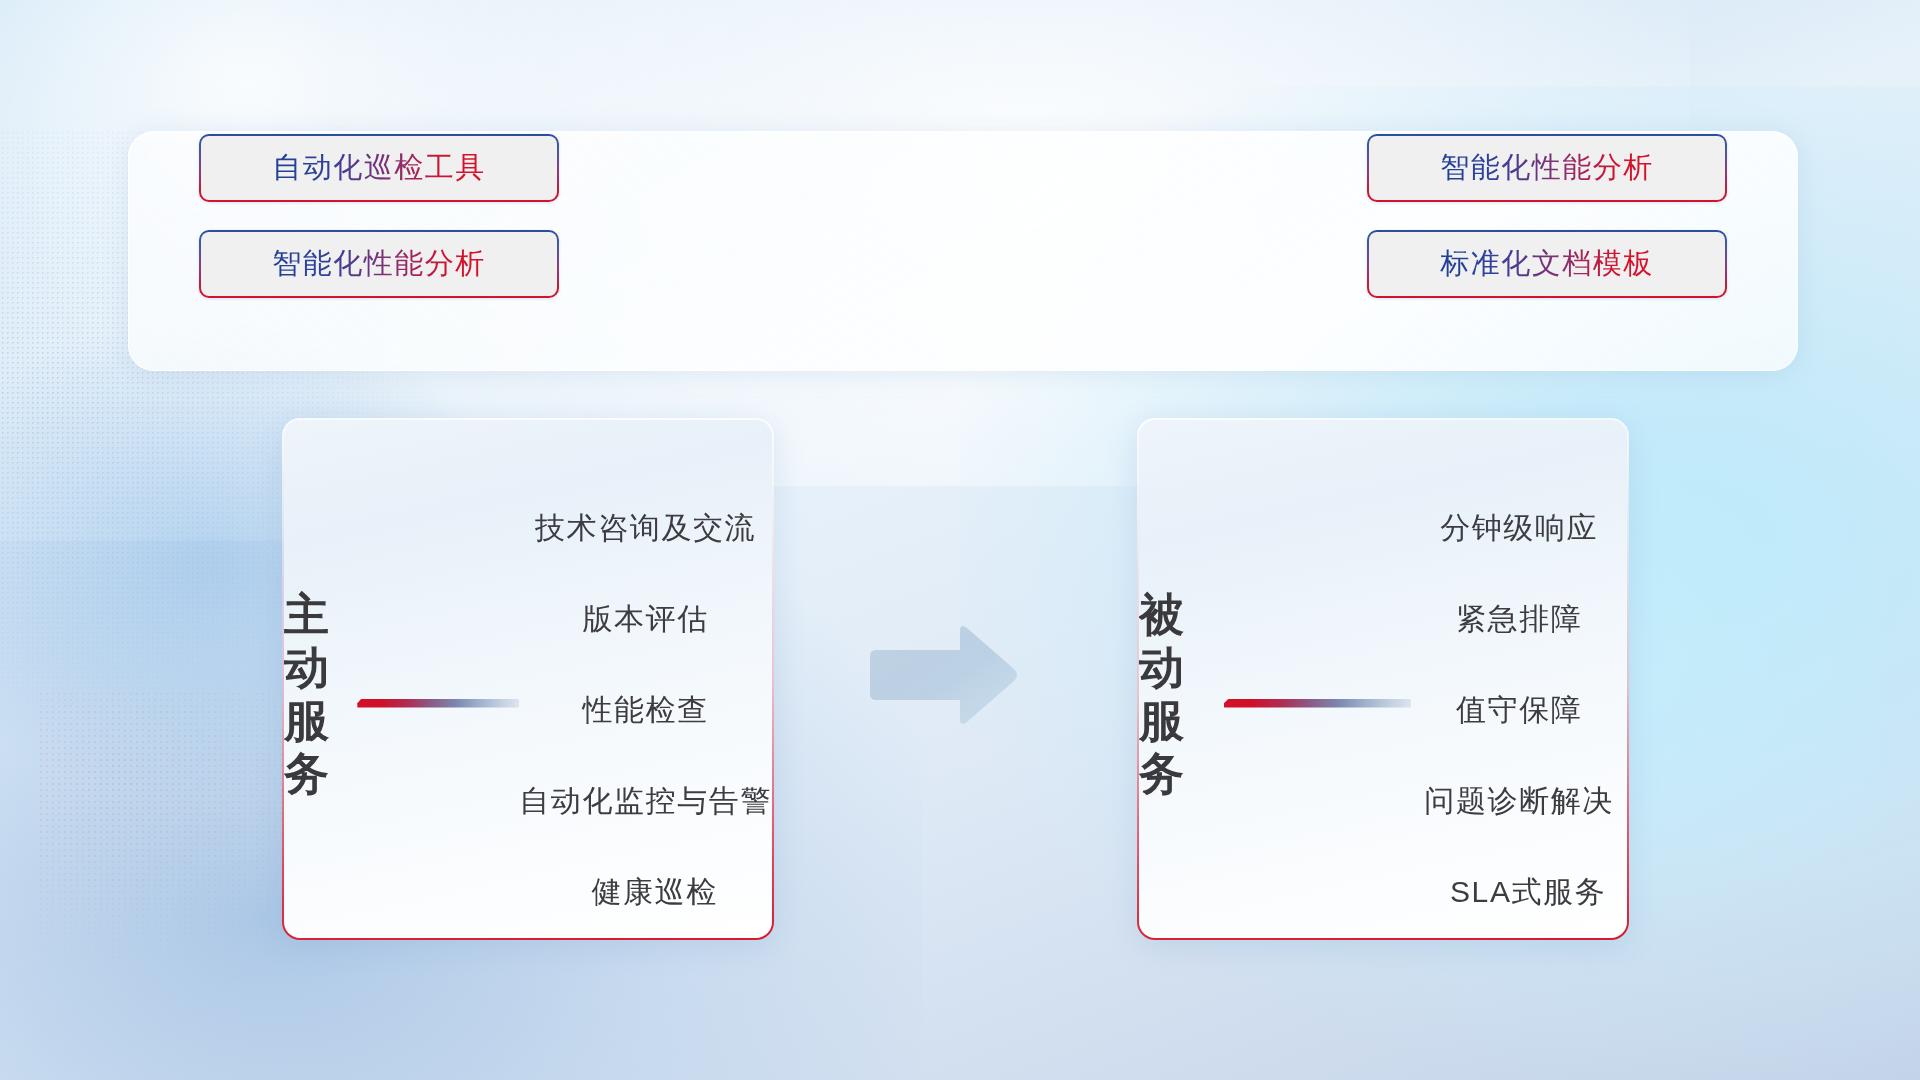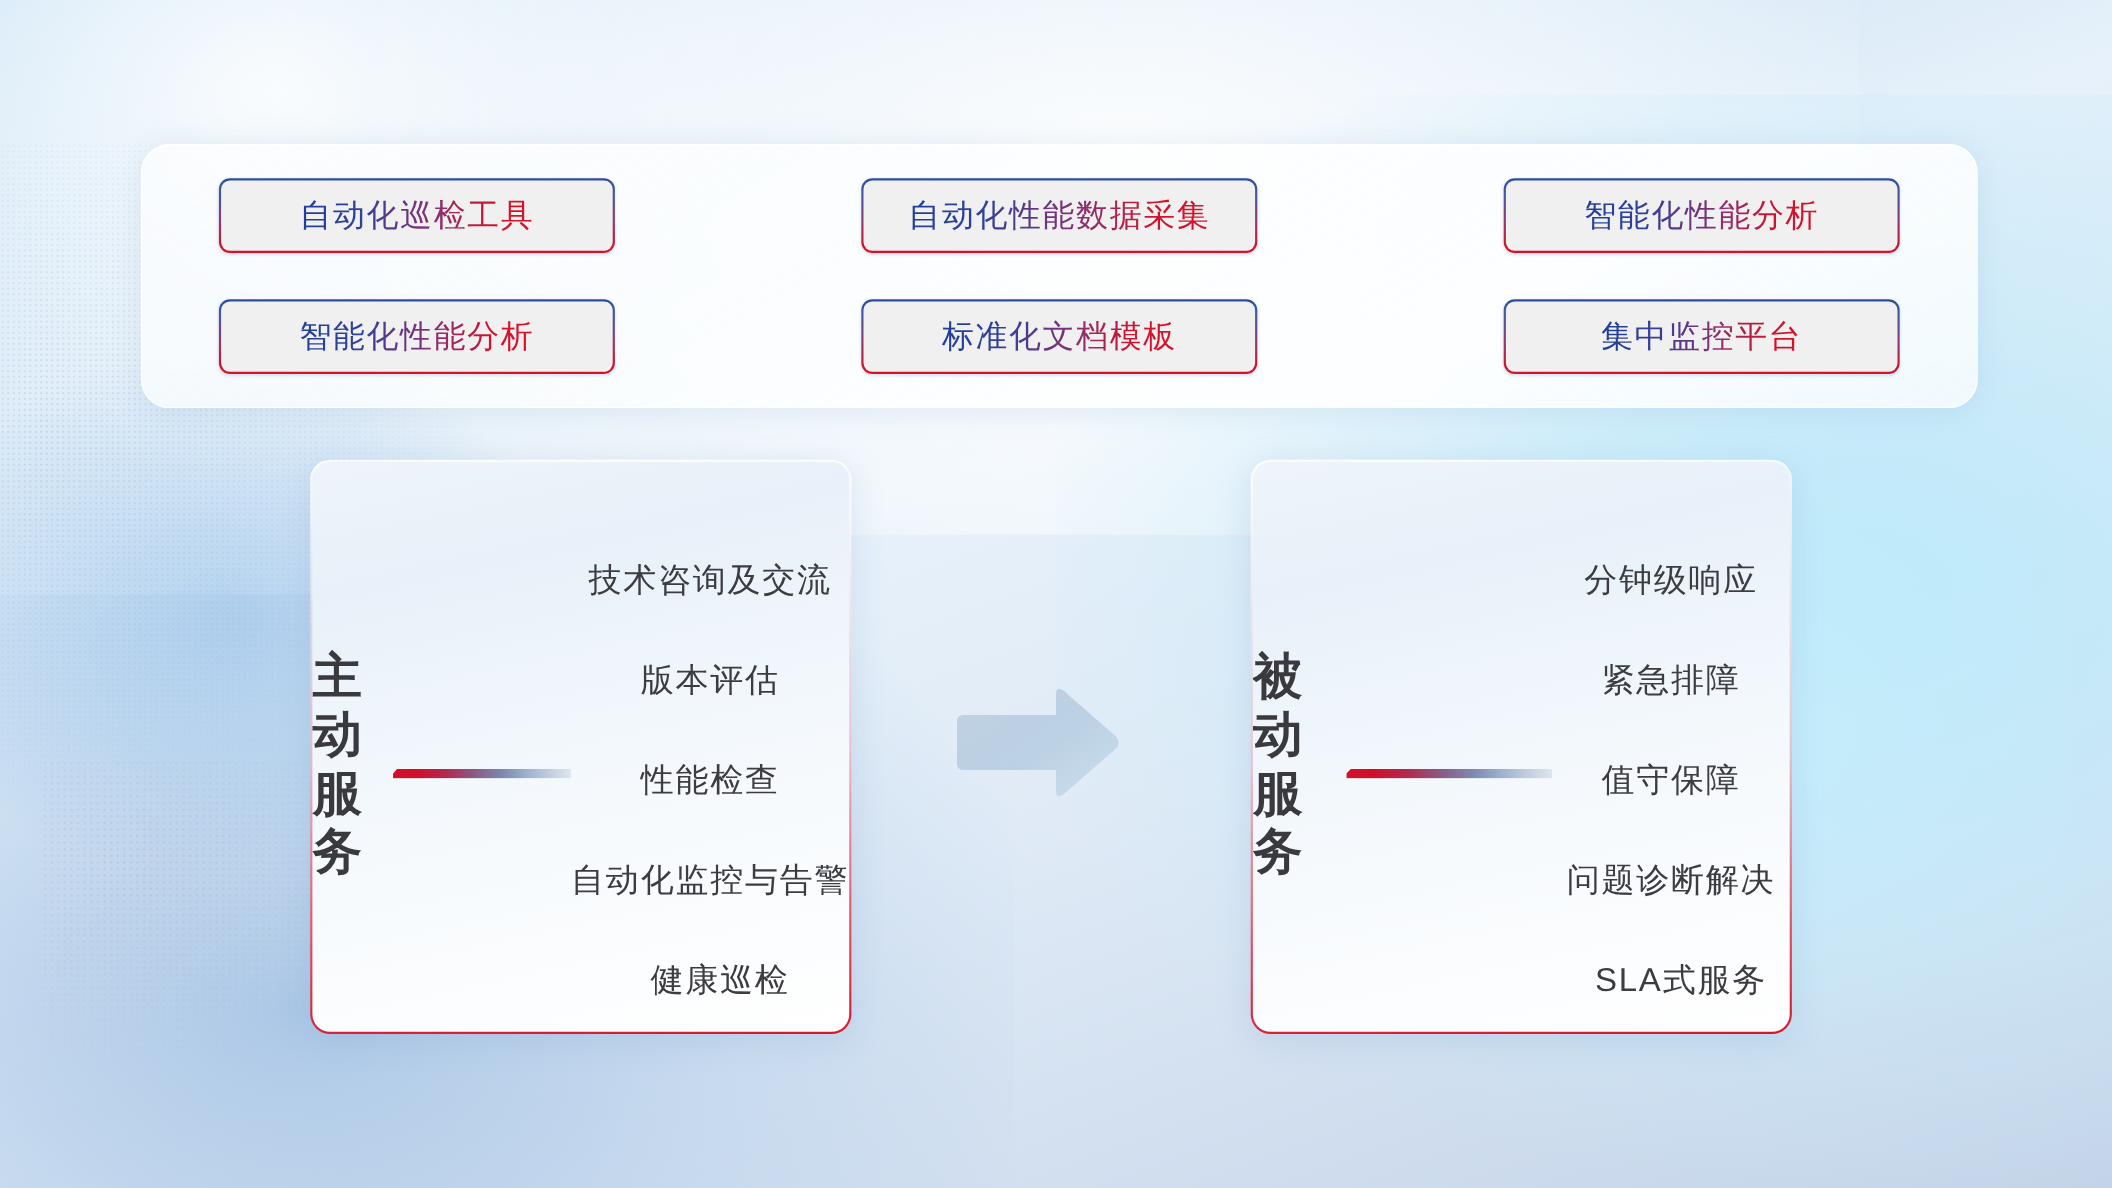--- a/index.html
+++ b/index.html
@@ -57,22 +57,22 @@
 
   
   #top-panel {
     position:absolute; left:128px; top:131px; width:1670px; height:240px;
     border-radius:26px;
     background:linear-gradient(150deg, rgba(255,255,255,.66) 0%, rgba(252,254,255,.80) 38%, rgba(255,255,255,.90) 72%, rgba(250,253,255,.80) 100%);
     border:1px solid rgba(255,255,255,.85);
     box-shadow:0 2px 26px rgba(120,160,200,.18), inset 0 1px 0 rgba(255,255,255,.9);
     backdrop-filter:blur(6px);
     display:flex; flex-direction:column;
-    justify-content:center; align-items:center;
-    gap:42px; padding:12px 70px;
+    align-items:center;
+    gap:28px; padding:2px 70px;
   }
   .pill-row { display:flex; width:100%; justify-content:space-between; }
 
   .pill {
     position:relative;
     width:360px; height:68px;
     border-radius:10px;
     padding:2px;
     background:linear-gradient(180deg,#2b4d9e 0%,#4658a0 22%,#8f3a73 58%,#cc1530 88%,#d6122b 100%);
     box-shadow:0 1px 3px rgba(70,110,160,.18);
@@ -177,44 +177,34 @@
 <div id="top-panel">
 
   <div class="pill-row">
     <div class="pill">
       <div class="pill-inner">
         <span class="pill-label">自动化巡检工具</span>
       </div>
     </div>
     <div class="pill">
       <div class="pill-inner">
-        <span class="pill-label">自动化性能数据采集</span>
-      </div>
-    </div>
-    <div class="pill">
-      <div class="pill-inner">
         <span class="pill-label">智能化性能分析</span>
       </div>
     </div>
   </div>
 
   <div class="pill-row">
     <div class="pill">
       <div class="pill-inner">
         <span class="pill-label">智能化性能分析</span>
       </div>
     </div>
     <div class="pill">
       <div class="pill-inner">
         <span class="pill-label">标准化文档模板</span>
-      </div>
-    </div>
-    <div class="pill">
-      <div class="pill-inner">
-        <span class="pill-label">集中监控平台</span>
       </div>
     </div>
   </div>
 
 </div>
 
 <div class="card" id="card-active">
   <div class="card-inner">
     <div class="card-title">主动服务</div>
     <div class="card-divider"></div>

